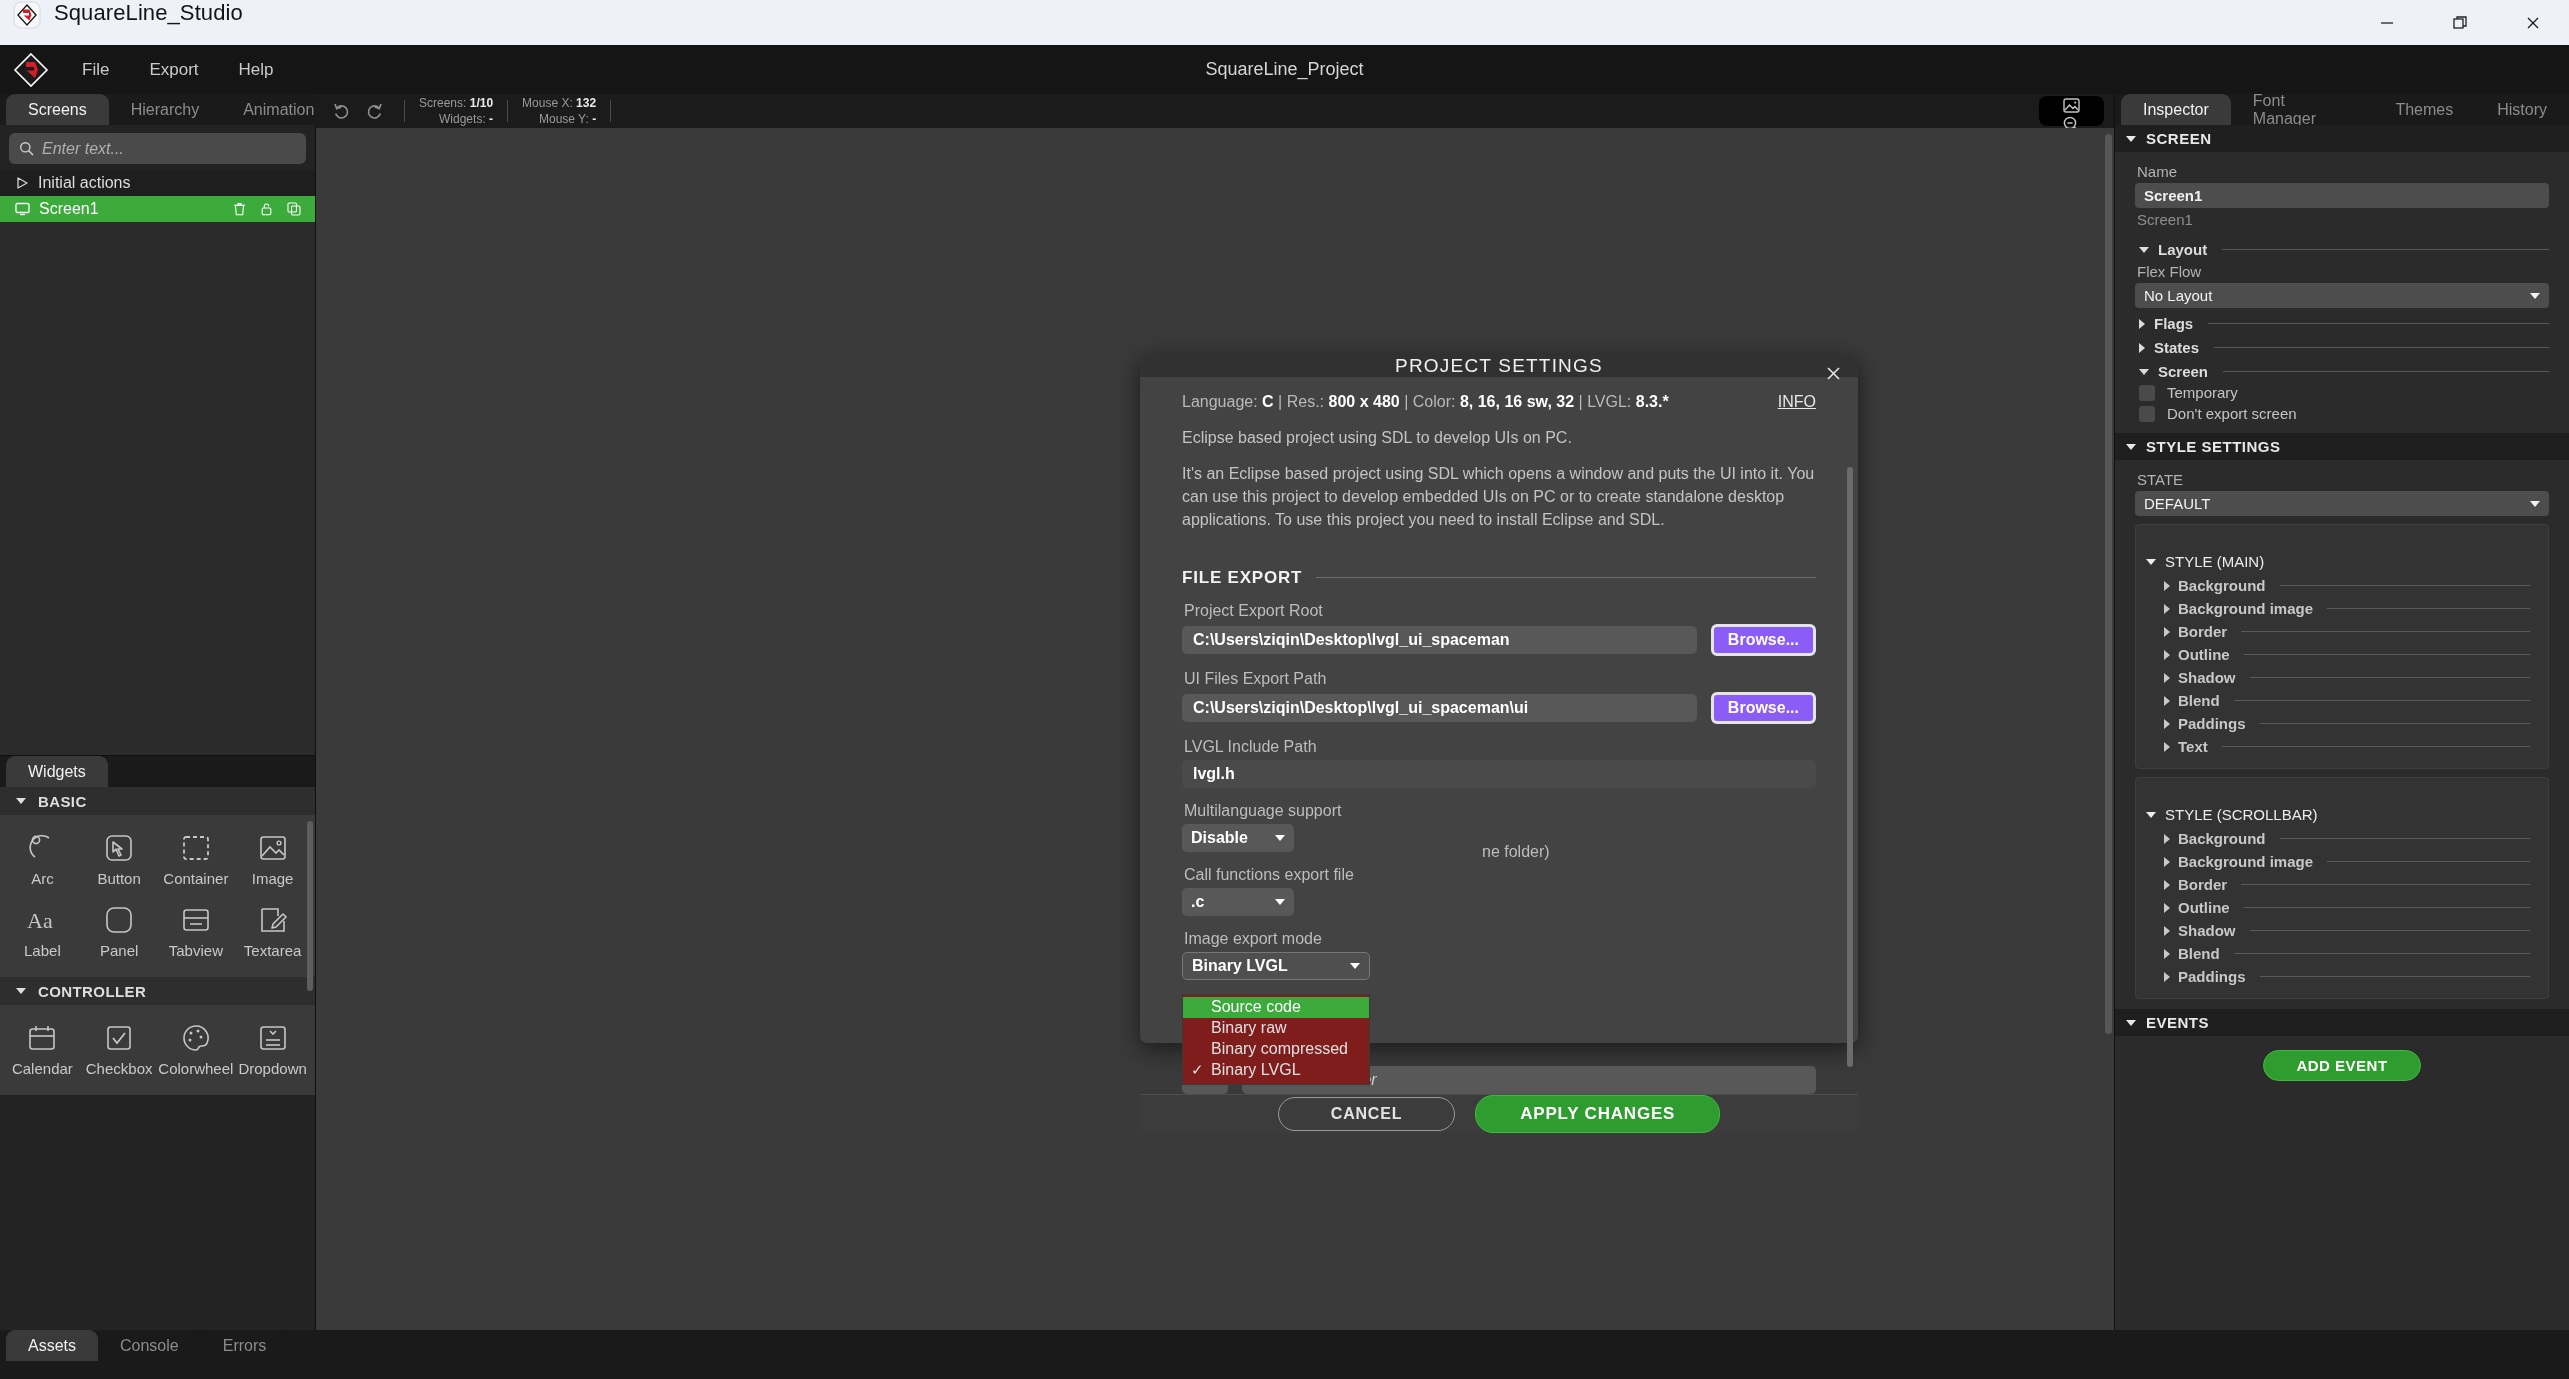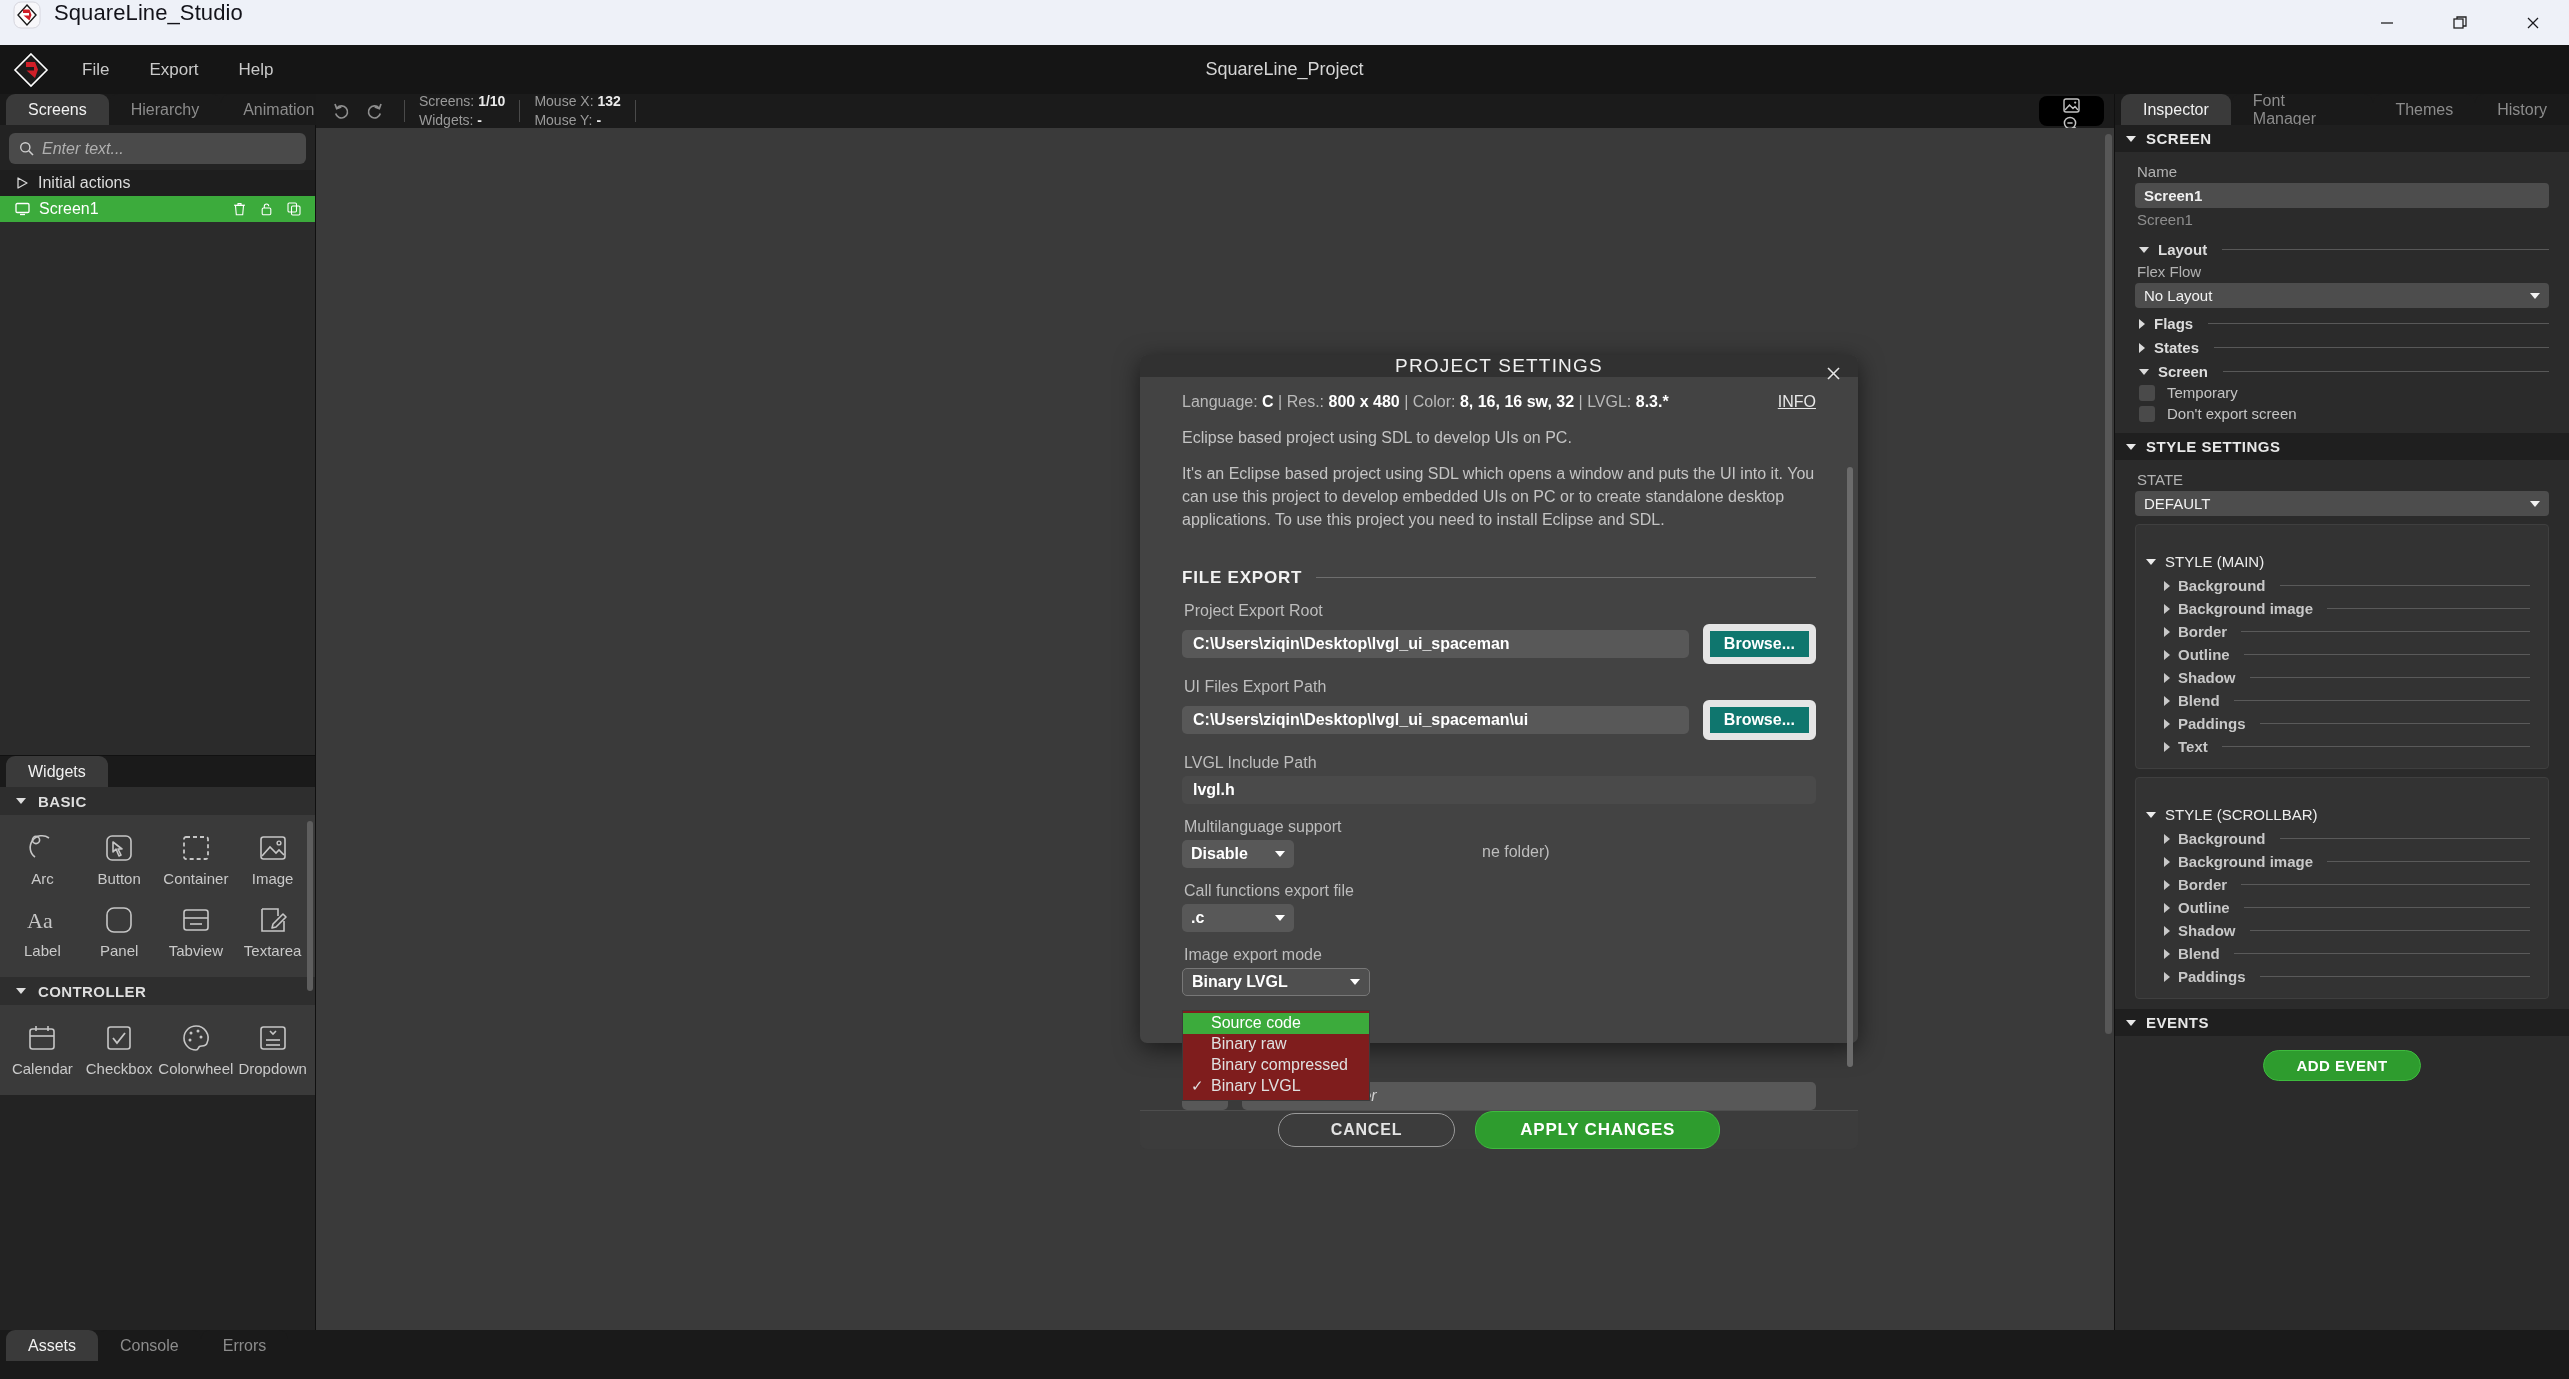--- a/index.html
+++ b/index.html
@@ -82,21 +82,21 @@
   .widget-cell .wlabel { font-size:15px; color:#c9c9c9; }
   .widgets-scroll { position:relative; overflow:hidden; flex:1; }
   .wscrollbar { position:absolute; right:2px; top:34px; width:6px; height:170px; background:#5e5e5e; border-radius:3px; }
 
   
   .center-panel { flex:1; display:flex; flex-direction:column; background:#3a3a3a; position:relative; }
   .canvas-toolbar { height:34px; background:#1b1b1b; display:flex; align-items:center; gap:0; padding: 0 10px; }
   .tb-group { display:flex; align-items:center; height:34px; }
   .tb-sep { width:1px; height:22px; background:#4a4a4a; margin: 0 14px; }
   .tb-btn { width:32px; height:30px; display:flex; align-items:center; justify-content:center; color:#a6a6a6; }
-  .tb-stats { display:flex; flex-direction:column; justify-content:center; font-size:14px; color:#9a9a9a; line-height:1.35; }
+  .tb-stats { display:flex; flex-direction:column; justify-content:center; font-size:12px; color:#9a9a9a; line-height:1.35;text-align:right; }
   .tb-stats b { color:#eaeaea; font-weight:bold; }
   .tb-right { margin-left:auto; display:flex; align-items:center; background:#000000; border-radius:8px; padding: 0 6px; height:30px;flex-direction:column;}
   .zoom-val { font-size:15px; color:#e2e2e2; padding: 0 4px; display:flex; align-items:center; gap:5px;}
   .canvas-area { flex:1; background:#3a3a3a; position:relative; overflow:hidden; }
   .canvas-vscroll { position:absolute; right:2px; top:6px; width:7px; height:900px; background:#575757; border-radius:4px; }
 
   
   .right-panel { width: 455px; background:#2b2b2b; border-left:1px solid #101010; display:flex; flex-direction:column; }
   .insp-section-hdr {
     height:27px; background:#1f1f1f; display:flex; align-items:center; gap:10px;
@@ -155,21 +155,21 @@
   .sec-hdr .t { font-size:17px; font-weight:bold; color:#f2f2f2; letter-spacing:.8px; }
   .sec-hdr .rule { flex:1; height:1px; background:#6e6e6e; }
   .fld-label { font-size:16px; color:#bdbdbd; margin: 14px 0 4px 2px; }
   .fld-row { display:flex; align-items:center; gap:14px; }
   .fld-input {
     flex:1; height:28px; background:#585858; border-radius:5px; display:flex; align-items:center;
     padding: 0 11px; font-size:16px; font-weight:bold; color:#ffffff;
   }
   .fld-input.ph { color:#cfcfcf; font-style:italic; font-weight:normal; }
   .browse-btn {
-    background:#0f766e; border:7px solid #e5e5e5; border-radius:6px; color:#fff;
+    background:#8b5cf6; border:3px solid #e5e5e5; border-radius:6px; color:#fff;
     font-size:16px; font-weight:bold; padding: 4px 14px;
   }
   .sel-small {
     width:112px; height:28px; background:#585858; border-radius:5px; display:flex;
     align-items:center; justify-content:space-between; padding: 0 9px;
     font-size:16px; font-weight:bold; color:#fff;
   }
   .dd-wrap { position:relative; width:188px; }
   .sel-open {
     width:188px; height:28px; background:#4f4f4f; border:1px solid #777; border-radius:5px;

